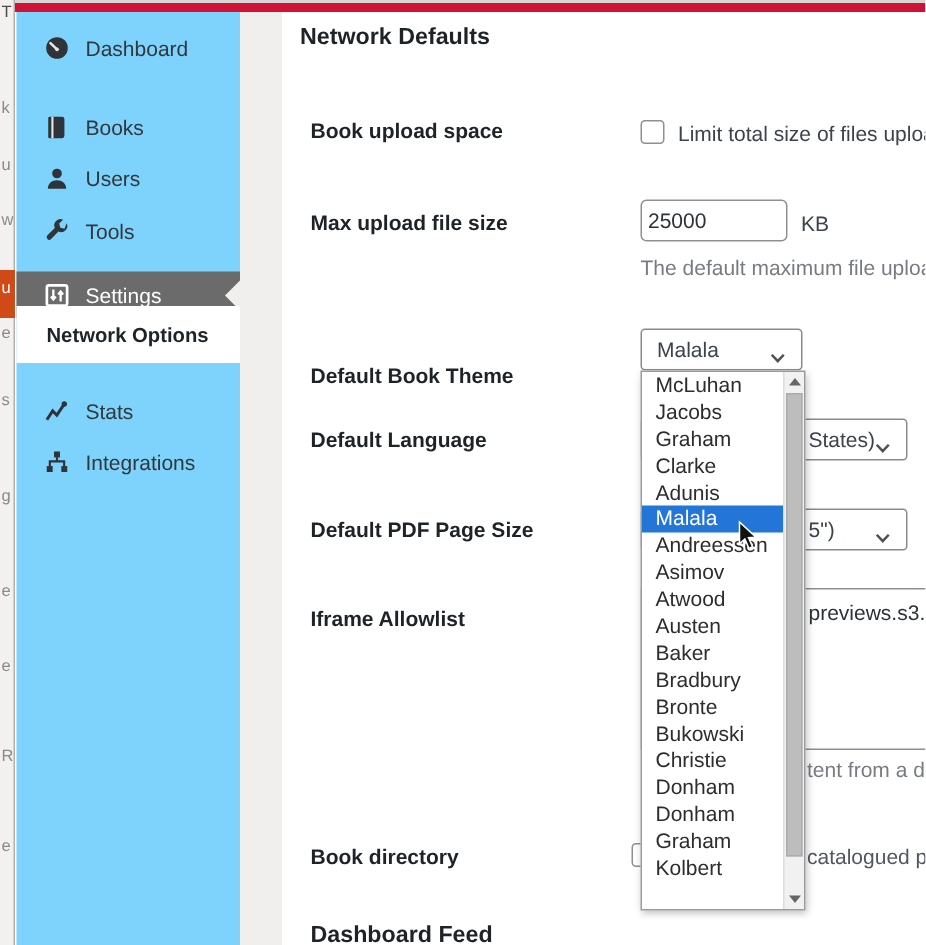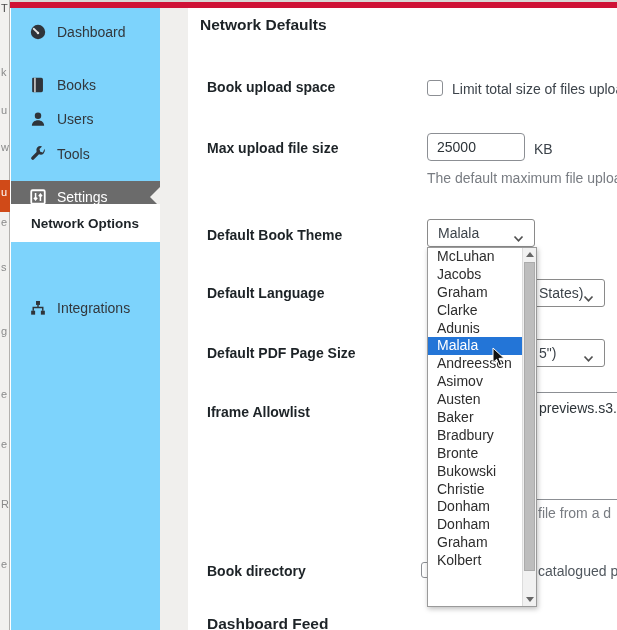--- a/index.html
+++ b/index.html
@@ -36,21 +36,21 @@
   .submenu-item span { padding-left:20px; }
   
   .h2 { position:absolute; font-size:15.5px; font-weight:bold; color:#1d2327; white-space:nowrap; }
   .flabel { position:absolute; left:207px; font-size:14px; font-weight:bold; color:#1d2327; white-space:nowrap; }
   .help { position:absolute; font-size:14px; color:#787c82; white-space:nowrap; }
   .plain { position:absolute; font-size:14px; color:#3c434a; white-space:nowrap; }
   .checkbox { position:absolute; width:16px; height:16px; background:#fff;
               border:1px solid #8c8f94; border-radius:3px; cursor:pointer; }
   .textinput { position:absolute; left:427px; top:133px; width:98px; height:28px;
                border:1px solid #8c8f94; border-radius:4px; font-size:14px; color:#2c3338;
-               padding:0 0 0 9px; font-family:"Liberation Sans",sans-serif; background:#fff; }
+               padding:0 0 0 4px; font-family:"Liberation Sans",sans-serif; background:#fff; }
   .selectbox { position:absolute; height:28px; background:#fff; border:1px solid #8a8a8a;
                border-radius:3px; font-size:14px; color:#3c434a; cursor:pointer; }
   .selectbox .sel-text { position:absolute; left:10px; top:5px; white-space:nowrap; }
   .selectbox .chev { position:absolute; right:10px; top:10px; width:11px; height:8px; }
   
   .dropdown { position:absolute; left:427px; top:247px; width:110px; height:360px;
               background:#fff; border:1px solid #9a9a9a; z-index:10;
               box-shadow:1px 2px 5px rgba(0,0,0,0.25); }
   .dd-options { position:absolute; left:0; top:0; right:14px; bottom:0; overflow:hidden; }
   .dd-option { height:17.9px; line-height:17.9px; font-size:14px; color:#2d2d2d;
@@ -147,20 +147,29 @@
           </svg>
       </span>
       <span class="mi-label">Settings</span>
       <span class="notch"></span>
     </div>
 
     <div class="submenu-item">
       <span>Network Options</span>
     </div>
 
+    <div class="menu-item" style="top:249px">
+      <span class="mi-icon">
+        <svg viewBox="0 0 20 20">
+            <path d="M2.5 16.5l4.3-6.6 3.1 3.2 5.3-8" fill="none" stroke="#2f343a" stroke-width="2.2"></path>
+            <circle cx="15.4" cy="4.8" r="2" fill="#2f343a"></circle>
+          </svg>
+      </span>
+      <span class="mi-label">Stats</span>
+    </div>
 
     <div class="menu-item" style="top:283px">
       <span class="mi-icon">
         <svg viewBox="0 0 20 20">
             <path d="M10 6.5v3M4.7 13v-3.5h10.6V13" fill="none" stroke="#2f343a" stroke-width="1.6"></path>
             <rect x="7.8" y="2.2" width="4.4" height="4.4" fill="#2f343a"></rect>
             <rect x="2.4" y="13" width="4.4" height="4.4" fill="#2f343a"></rect>
             <rect x="13.2" y="13" width="4.4" height="4.4" fill="#2f343a"></rect>
           </svg>
       </span>
@@ -175,21 +184,21 @@
 
   <div class="flabel" style="top:79px">Book upload space</div>
   <div class="checkbox" style="left:427px; top:80px"></div>
   <div class="plain" style="left:452px; top:81px">Limit total size of files uploa</div>
 
   <div class="flabel" style="top:140px">Max upload file size</div>
   <input class="textinput" type="text" value="25000" style="">
   <div class="plain" style="left:534px; top:141px">KB</div>
   <div class="help" style="left:427px; top:170px">The default maximum file uploa</div>
 
-  <div class="flabel" style="top:227px">Default Book Theme</div>
+  <div class="flabel" style="top:242px">Default Book Theme</div>
   <div class="selectbox" style="left:427px; top:219px; width:108px">
     <span class="sel-text">Malala</span>
     <span class="chev">
       <svg viewBox="0 0 11 8" width="11" height="8">
           <path d="M1.5 1.5 L5.5 5.8 L9.5 1.5" fill="none" stroke="#505050" stroke-width="1.7"></path>
         </svg>
     </span>
   </div>
 
   <div class="flabel" style="top:285px">Default Language</div>
@@ -209,39 +218,40 @@
       <svg viewBox="0 0 11 8" width="11" height="8">
           <path d="M1.5 1.5 L5.5 5.8 L9.5 1.5" fill="none" stroke="#505050" stroke-width="1.7"></path>
         </svg>
     </span>
   </div>
 
   <div class="flabel" style="top:404px">Iframe Allowlist</div>
   <div class="textarea-box">
     <span class="ta-text">previews.s3.a</span>
   </div>
-  <div class="help" style="left:538px; top:505px">file from a d</div>
+  <div class="help" style="left:538px; top:505px">tent from a d</div>
 
   <div class="flabel" style="top:563px">Book directory</div>
   <div class="checkbox" style="left:421px; top:562px; z-index:1"></div>
   <div class="plain" style="left:538px; top:563px; color:#50575e">catalogued pu</div>
 
   <div class="h2" style="left:207px; top:615px">Dashboard Feed</div>
 
   <div class="dropdown">
     <div class="dd-options">
 
     <div class="dd-option"><span>McLuhan</span></div>
         <div class="dd-option"><span>Jacobs</span></div>
         <div class="dd-option"><span>Graham</span></div>
         <div class="dd-option"><span>Clarke</span></div>
         <div class="dd-option"><span>Adunis</span></div>
         <div class="dd-option highlighted" style="background: rgb(35, 117, 215);"><span>Malala</span></div>
         <div class="dd-option"><span>Andreessen</span></div>
         <div class="dd-option"><span>Asimov</span></div>
+        <div class="dd-option"><span>Atwood</span></div>
         <div class="dd-option"><span>Austen</span></div>
         <div class="dd-option"><span>Baker</span></div>
         <div class="dd-option"><span>Bradbury</span></div>
         <div class="dd-option"><span>Bronte</span></div>
         <div class="dd-option"><span>Bukowski</span></div>
         <div class="dd-option"><span>Christie</span></div>
         <div class="dd-option"><span>Donham</span></div>
         <div class="dd-option"><span>Donham</span></div>
         <div class="dd-option"><span>Graham</span></div>
         <div class="dd-option"><span>Kolbert</span></div>

